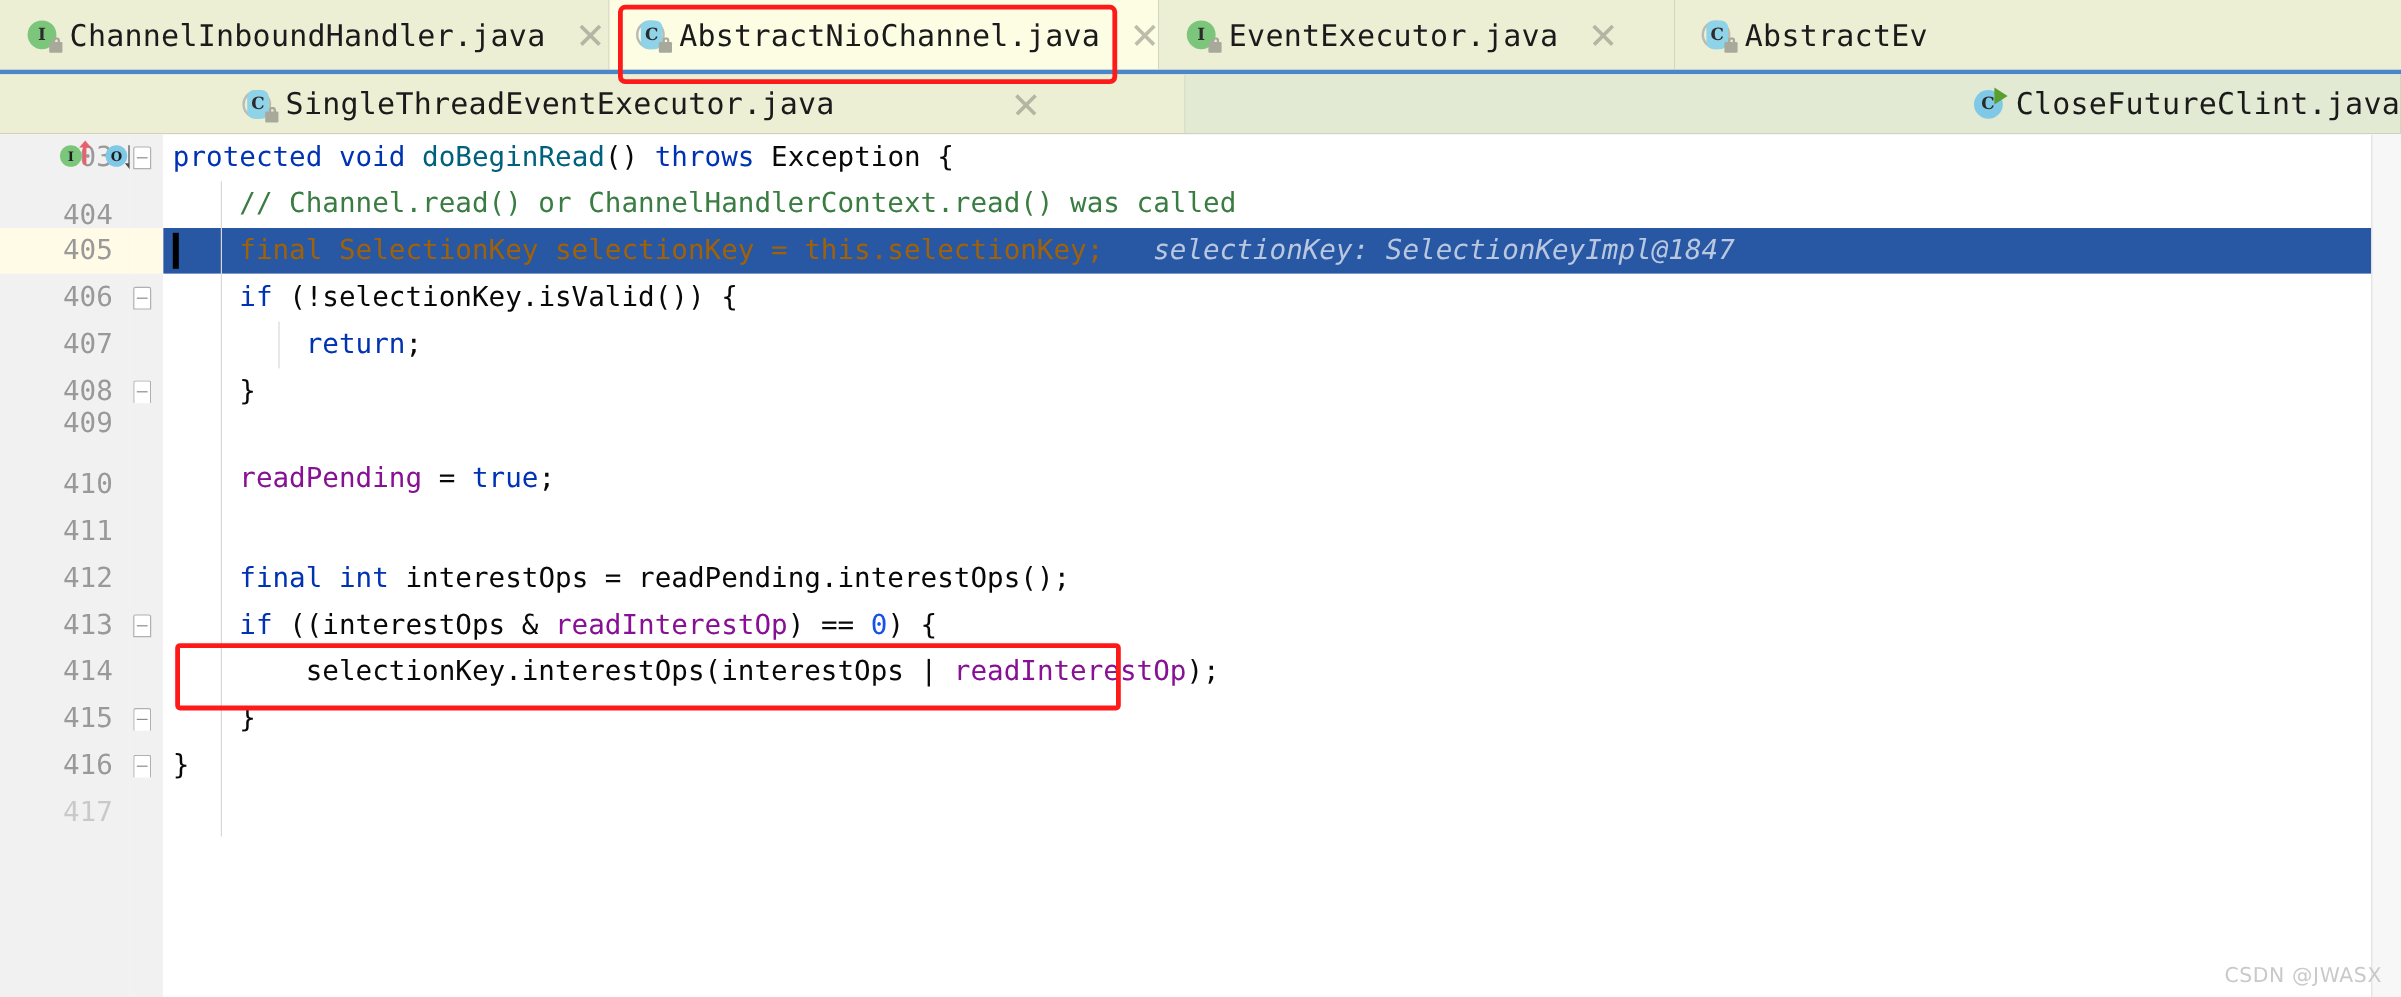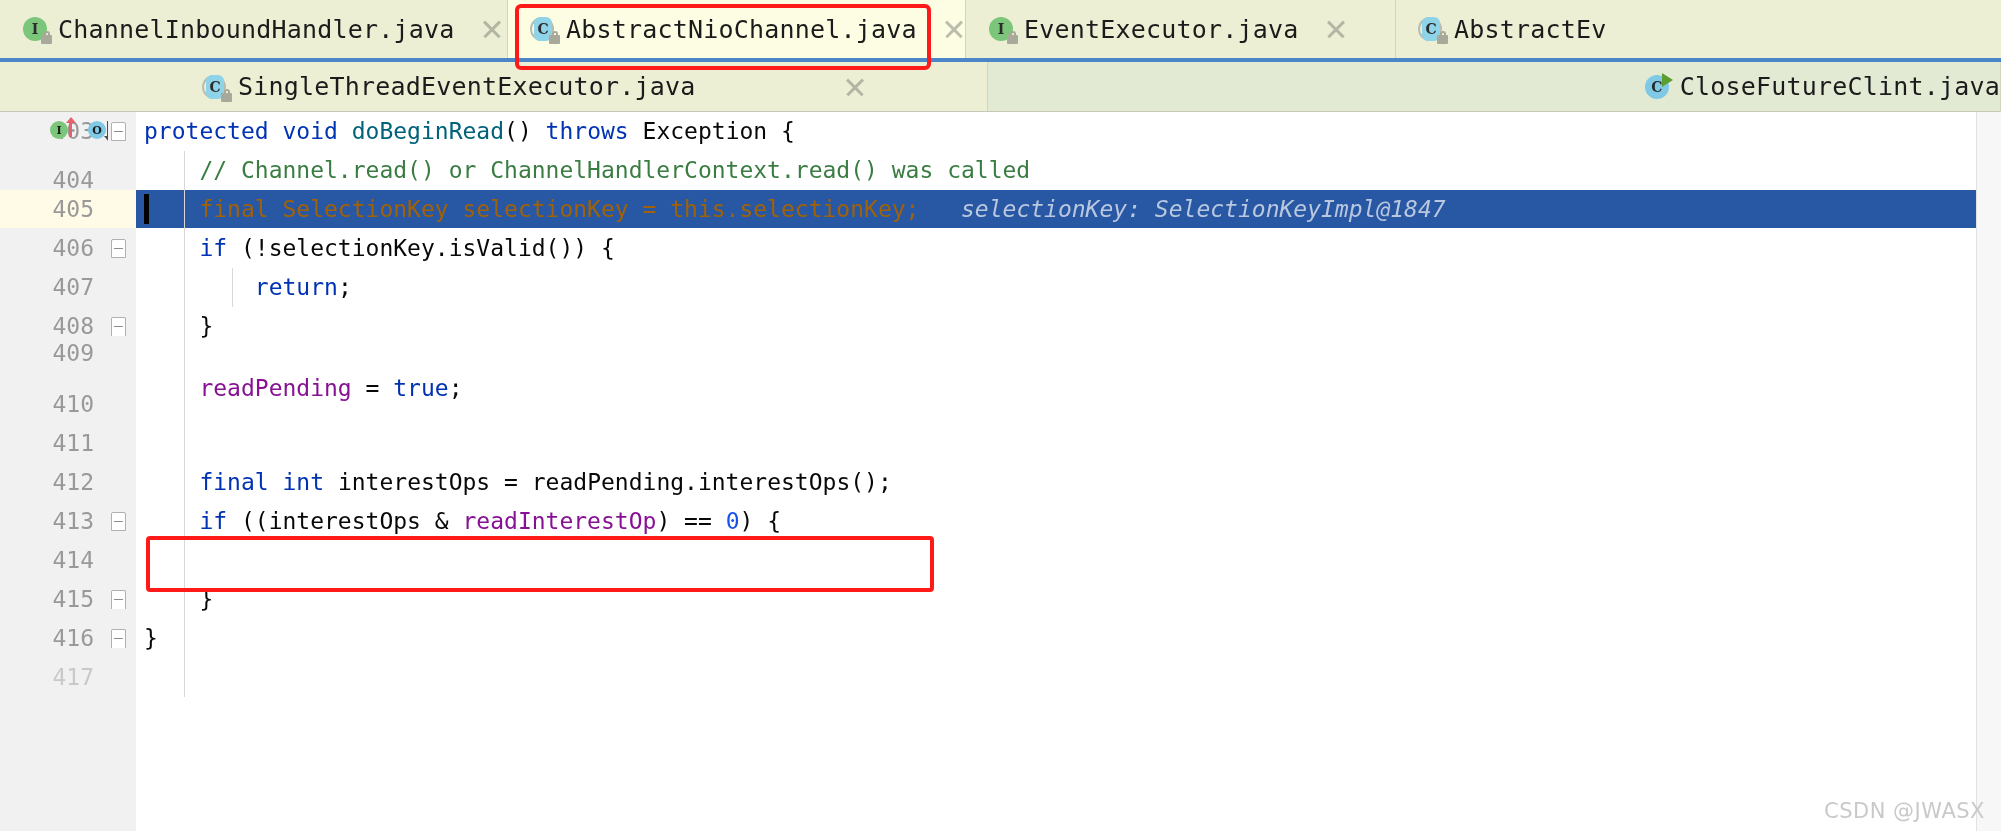--- a/index.html
+++ b/index.html
@@ -293,21 +293,21 @@
     width: 24px; bottom: 0;
     background: #f7f7f7;
     border-left: 1px solid #e2e2e2;
   }
 
   .watermark {
     position: absolute;
     right: 16px;
     bottom: 8px;
     font-family: "DejaVu Sans", sans-serif;
-    font-size: 21px;
+    font-size: 17px;
     color: #c9c9c9;
     letter-spacing: .5px;
   }
 </style>
 </head>
 <body>
 
 <div class="tabbar row1">
 
   <div class="tab" style="width:508px;">
@@ -430,28 +430,29 @@
     <div class="codeline" style="top:78px; left:8px;"><span class="pl">    </span><span class="selected-text">final SelectionKey selectionKey = this.selectionKey;</span><span class="hint">   selectionKey: SelectionKeyImpl@1847</span></div>
 
     <div class="codeline" style="top:117px; left:8px;"><span class="pl">    </span><span class="kw">if</span><span class="pl"> (!selectionKey.isValid()) {</span></div>
 
     <div class="codeline" style="top:156px; left:8px;"><span class="pl">        </span><span class="kw">return</span><span class="pl">;</span></div>
 
     <div class="codeline" style="top:195px; left:8px;"><span class="pl">    }</span></div>
 
     <div class="codeline" style="top:234px; left:8px;"></div>
 
-    <div class="codeline" style="top:257px; left:8px;"><span class="pl">    </span><span class="fld">readPending</span><span class="pl"> = </span><span class="kw">true</span><span class="pl">;</span></div>
+    <div class="codeline" style="top:268px; left:8px;"><span class="pl">    </span><span class="fld">readPending</span><span class="pl"> = </span><span class="kw">true</span><span class="pl">;</span></div>
 
     <div class="codeline" style="top:312px; left:8px;"></div>
 
     <div class="codeline" style="top:351px; left:8px;"><span class="pl">    </span><span class="kw">final</span><span class="pl"> </span><span class="kw">int</span><span class="pl"> interestOps = readPending.interestOps();</span></div>
 
     <div class="codeline" style="top:390px; left:8px;"><span class="pl">    </span><span class="kw">if</span><span class="pl"> ((interestOps &amp; </span><span class="fld">readInterestOp</span><span class="pl">) == </span><span class="num">0</span><span class="pl">) {</span></div>
 
+    <div class="codeline" style="top:429px; left:8px;"><span class="pl">        </span><span class="pl">selectionKey.interestOps(interestOps | </span><span class="fld">readInterestOp</span><span class="pl">);</span></div>
 
     <div class="codeline" style="top:468px; left:8px;"><span class="pl">    }</span></div>
 
     <div class="codeline" style="top:507px; left:8px;"><span class="pl">}</span></div>
 
     <div class="codeline" style="top:546px; left:8px;"></div>
 
     <div class="red-box-code" style="left:10px; top:424px; width:780px; height:48px;"></div>
 
     <div class="stripe"></div>

